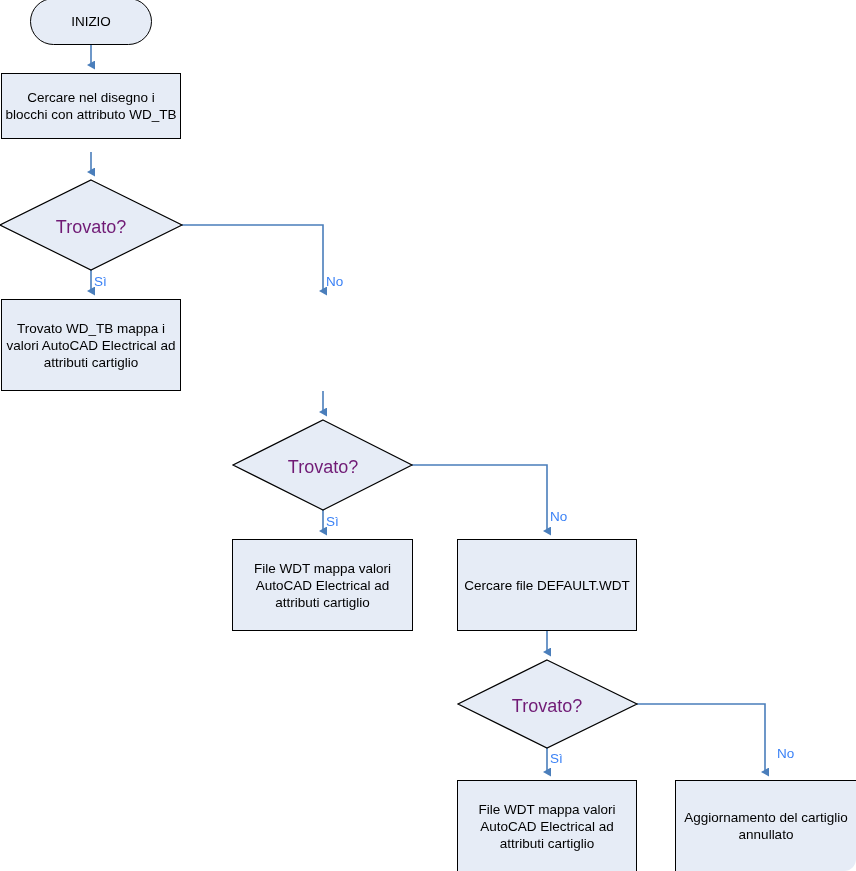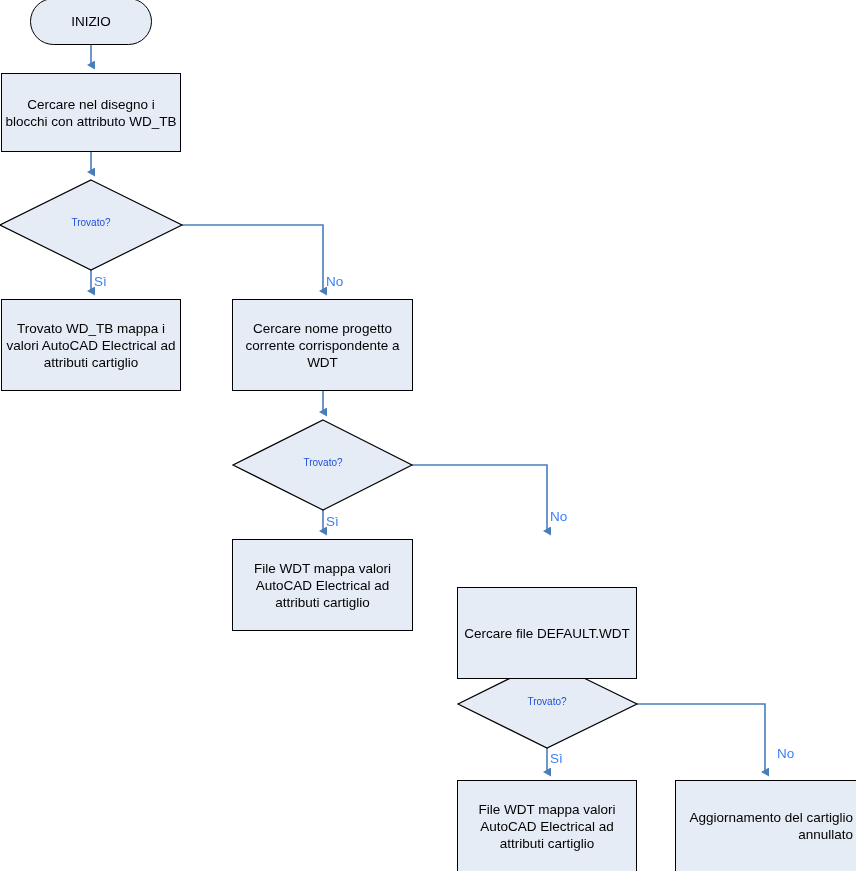--- a/index.html
+++ b/index.html
@@ -10,20 +10,21 @@
   }
   body {
     font-family: "Liberation Sans", sans-serif;
   }
   #canvas {
     position: relative;
     width: 856px;
     height: 871px;
     background: #ffffff;
     overflow: hidden;
+    border-radius: 12px;
   }
   #svg-layer {
     position: absolute;
     left: 0;
     top: 0;
     width: 856px;
     height: 871px;
   }
   .node {
     position: absolute;
@@ -38,22 +39,22 @@
     line-height: 17px;
     color: #000000;
     padding: 2px 3px;
     white-space: pre-line;
   }
   .node.terminator {
     border-radius: 40px;
   }
   .diamond-label {
     position: absolute;
-    font-size: 10px;
-    color: #1d4ed8;
+    font-size: 18px;
+    color: #701a75;
     text-align: center;
     pointer-events: none;
   }
   .edge-label {
     position: absolute;
     font-size: 13.5px;
     line-height: 14px;
     color: #3b82f6;
     white-space: nowrap;
   }
@@ -97,57 +98,54 @@
       <polygon points="91,180 182,225 91,270 0,225"></polygon>
       <polygon points="323,420 412,465 323,510 233,465"></polygon>
       <polygon points="547,660 637,704 547,748 458,704"></polygon>
     </g>
   </svg>
 
   <div class="node terminator" style="left:30px; top:-2px; width:122px; height:47px;">
     <span>INIZIO</span>
   </div>
 
-  <div class="node" style="left:1px; top:73px; width:180px; height:79px;">
+  <div class="node" style="left:1px; top:73px; width:180px; height:66px;">
     <span>Cercare nel disegno i blocchi con attributo WD_TB</span>
   </div>
 
   <div class="diamond-label" style="left:41px; top:217px; width:100px;">
     <span>Trovato?</span>
   </div>
 
   <div class="node" style="left:1px; top:299px; width:180px; height:92px;">
     <span>Trovato WD_TB mappa i valori AutoCAD Electrical ad attributi cartiglio</span>
   </div>
 
-  <div class="node" style="left:232px; top:299px; width:181px; height:92px;">
-    <span>Cercare nome progetto corrente corrispondente a WDT</span>
-  </div>
 
   <div class="diamond-label" style="left:273px; top:457px; width:100px;">
     <span>Trovato?</span>
   </div>
 
   <div class="node" style="left:232px; top:539px; width:181px; height:92px;">
     <span>File WDT mappa valori AutoCAD Electrical ad attributi cartiglio</span>
   </div>
 
-  <div class="node" style="left:457px; top:539px; width:180px; height:92px;margin-top:48px;">
+  <div class="node" style="left:457px; top:539px; width:180px; height:92px;">
     <span>Cercare file DEFAULT.WDT</span>
   </div>
 
   <div class="diamond-label" style="left:497px; top:696px; width:100px;">
     <span>Trovato?</span>
   </div>
 
   <div class="node" style="left:457px; top:780px; width:180px; height:92px;">
     <span>File WDT mappa valori AutoCAD Electrical ad attributi cartiglio</span>
   </div>
 
-  <div class="node" style="left:675px; top:780px; width:182px; height:92px;text-align:right;">
+  <div class="node" style="left:675px; top:780px; width:182px; height:92px;">
     <span>Aggiornamento del cartiglio annullato</span>
   </div>
 
   <div class="edge-label" style="left:94px; top:275px;">Sì</div>
   <div class="edge-label" style="left:326px; top:275px;">No</div>
 
   <div class="edge-label" style="left:326px; top:515px;">Sì</div>
   <div class="edge-label" style="left:550px; top:510px;">No</div>
 
   <div class="edge-label" style="left:550px; top:752px;">Sì</div>

